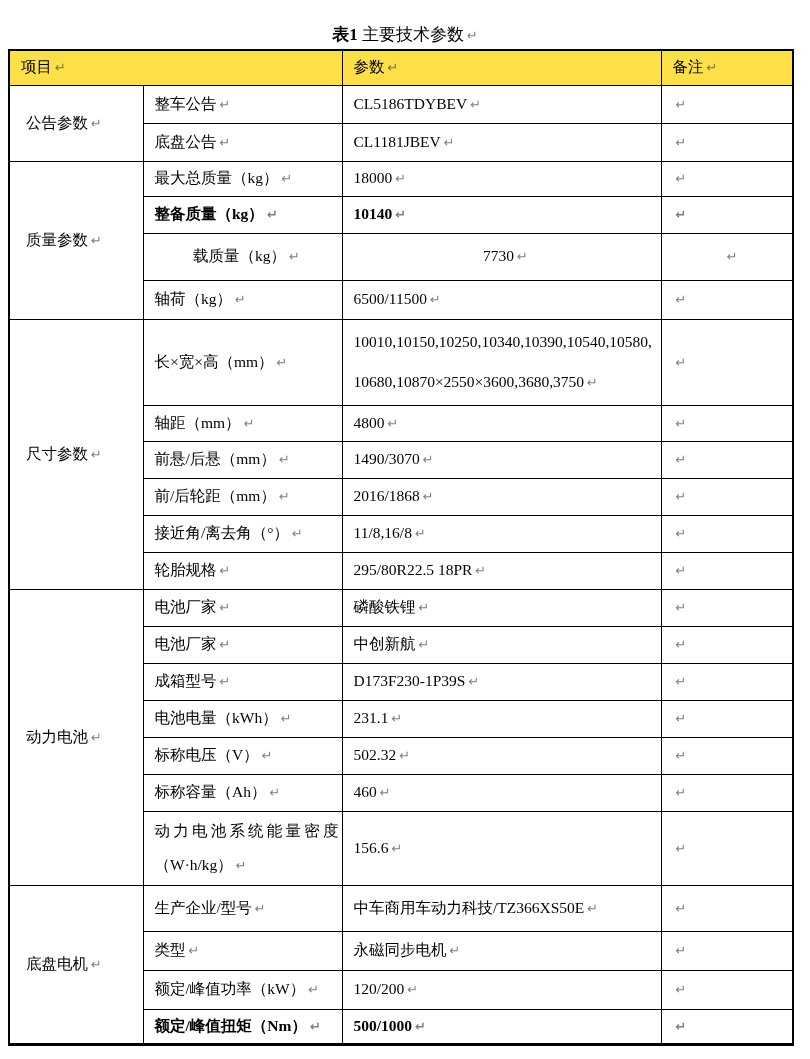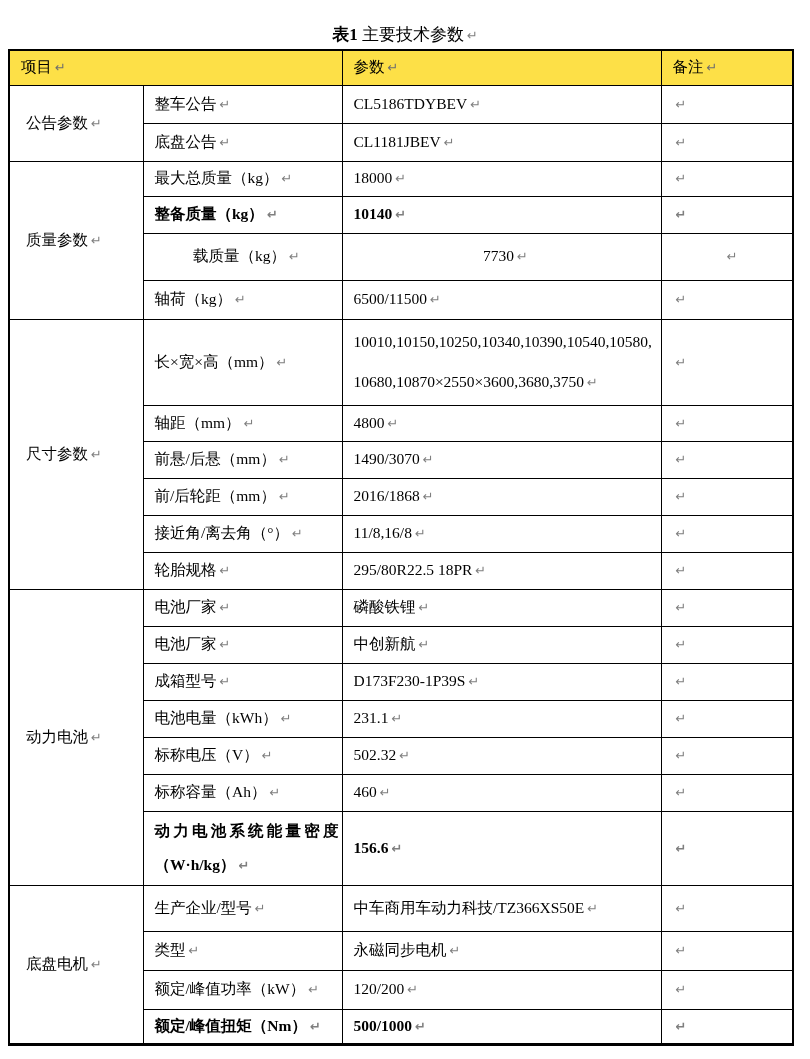--- a/index.html
+++ b/index.html
@@ -173,21 +173,21 @@
   <tr style="height:37px;">
     <td><span>标称电压（V）</span><span class="pilcrow">↵</span></td>
     <td><span>502.32</span><span class="pilcrow">↵</span></td>
     <td><span class="pilcrow">↵</span></td>
   </tr>
   <tr style="height:37px;">
     <td><span>标称容量（Ah）</span><span class="pilcrow">↵</span></td>
     <td><span>460</span><span class="pilcrow">↵</span></td>
     <td><span class="pilcrow">↵</span></td>
   </tr>
-  <tr style="height:74px;font-weight:bold;">
+  <tr style="height:74px;">
     <td>
       <span class="line1">动力电池系统能量密度</span>
       <span class="line2"><span>（W·h/kg）</span><span class="pilcrow">↵</span></span>
     </td>
     <td><span>156.6</span><span class="pilcrow">↵</span></td>
     <td><span class="pilcrow">↵</span></td>
   </tr>
 
   <tr style="height:46px;">
     <td class="group" rowspan="4"><span>底盘电机</span><span class="pilcrow">↵</span></td>

